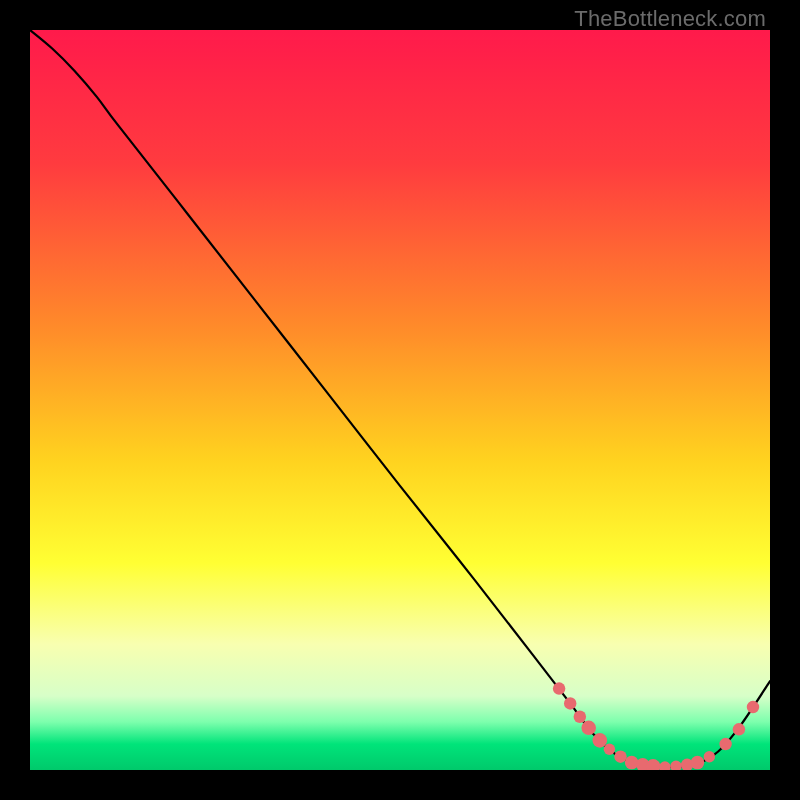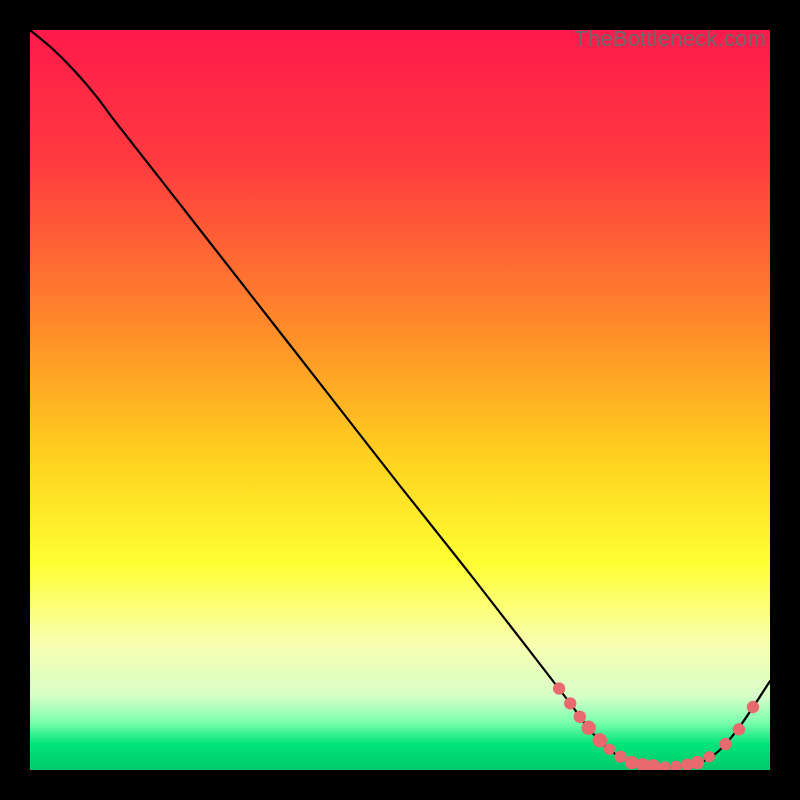--- a/index.html
+++ b/index.html
@@ -21,21 +21,20 @@
   }
   .watermark {
     position: absolute;
     top: 6px;
     right: 34px;
     color: #6b6b6b;
     font-size: 22px;
     font-weight: 500;
     letter-spacing: 0.2px;
     z-index: 5;
-    margin-top: 20px;
   }
   svg {
     position: absolute;
     left: 0;
     top: 0;
   }
 </style>
 </head>
 <body>
 

